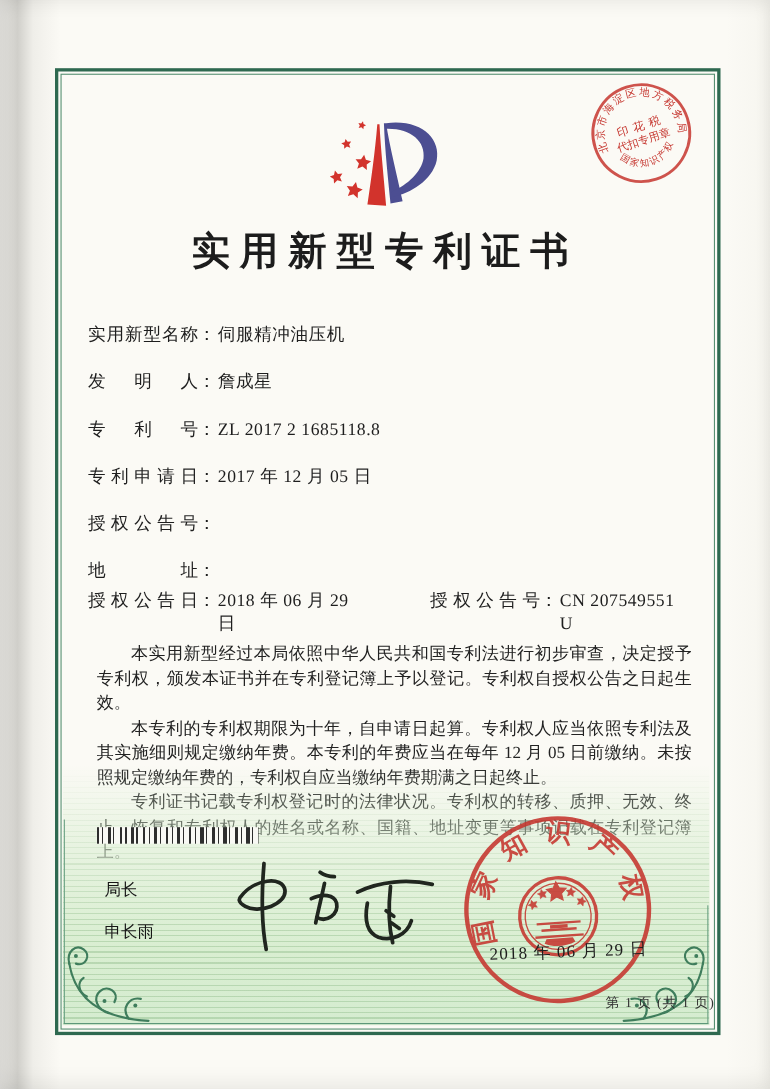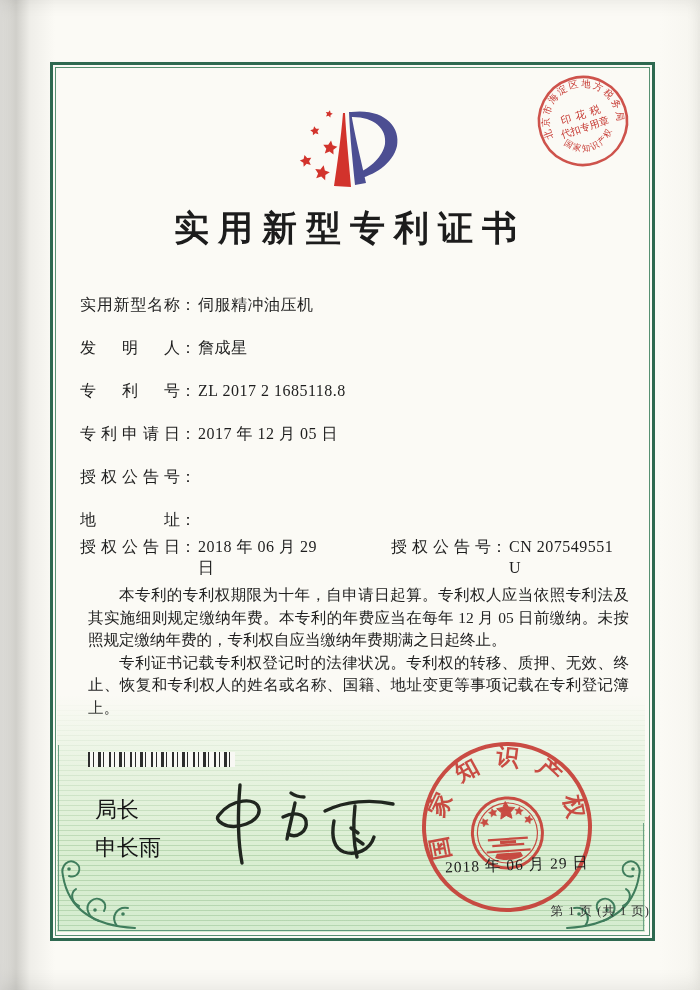--- a/index.html
+++ b/index.html
@@ -41,21 +41,21 @@
             mask:linear-gradient(180deg,transparent 0,rgba(0,0,0,.4) 30%,#000 65%);}
   .band-line-l{position:absolute;left:1px;top:50px;bottom:2px;width:1px;background:#6ba184;}
   .band-line-r{position:absolute;right:1px;top:128px;bottom:2px;width:1px;background:#6ba184;}
   .band-line-b{position:absolute;left:1px;right:1px;bottom:1px;height:1px;background:#5d977a;}
   .flourish{position:absolute;bottom:0;}
   .flourish.left{left:-2px;}
   .flourish.right{right:-2px;transform:scaleX(-1);}
   .barcode{position:absolute;left:31px;top:57px;width:147px;height:15px;
     background:repeating-linear-gradient(90deg,#2d2d2d 0 2px,#f8f8f4 2px 5px,#2d2d2d 5px 6px,#f8f8f4 6px 10px,#2d2d2d 10px 13px,#f8f8f4 13px 15px,#2d2d2d 15px 16px,#f8f8f4 16px 21px);}
   .officer{position:absolute;left:38px;top:96px;font-family:"Liberation Sans","DejaVu Sans",sans-serif;
-    font-size:22px;color:#161616;line-height:38px;}
+    font-size:15px;color:#161616;line-height:38px;}
   .signature{position:absolute;left:146px;top:84px;}
   .main-seal{position:absolute;left:364px;top:46px;transform:rotate(-4deg);}
   .seal-date{position:absolute;left:372px;top:160px;width:176px;text-align:center;
     font-size:15.5px;letter-spacing:1px;color:#1d1d1d;transform:rotate(-2deg);}
   .page-footer{position:absolute;left:50px;top:903px;width:600px;text-align:right;
     font-size:12.5px;color:#333;letter-spacing:1px;}
 </style>
 </head>
 <body>
 
@@ -133,20 +133,21 @@
       <span class="fvalue">2018 年 06 月 29 日</span>
       <span class="grp2">
         <span class="flabel">授权公告号</span>
           <span class="fcolon">：</span>
         <span class="fvalue">CN 207549551 U</span>
       </span>
     </div>
   </div>
 
   <div class="paras">
+    <p>本实用新型经过本局依照中华人民共和国专利法进行初步审查，决定授予专利权，颁发本证书并在专利登记簿上予以登记。专利权自授权公告之日起生效。</p>
     <p>本专利的专利权期限为十年，自申请日起算。专利权人应当依照专利法及其实施细则规定缴纳年费。本专利的年费应当在每年 12 月 05 日前缴纳。未按照规定缴纳年费的，专利权自应当缴纳年费期满之日起终止。</p>
     <p>专利证书记载专利权登记时的法律状况。专利权的转移、质押、无效、终止、恢复和专利权人的姓名或名称、国籍、地址变更等事项记载在专利登记簿上。</p>
   </div>
 
   <div class="band">
     <div class="band-bg"></div>
     <div class="band-lines"></div>
     <div class="band-line-l"></div>
     <div class="band-line-r"></div>
     <div class="band-line-b"></div>

